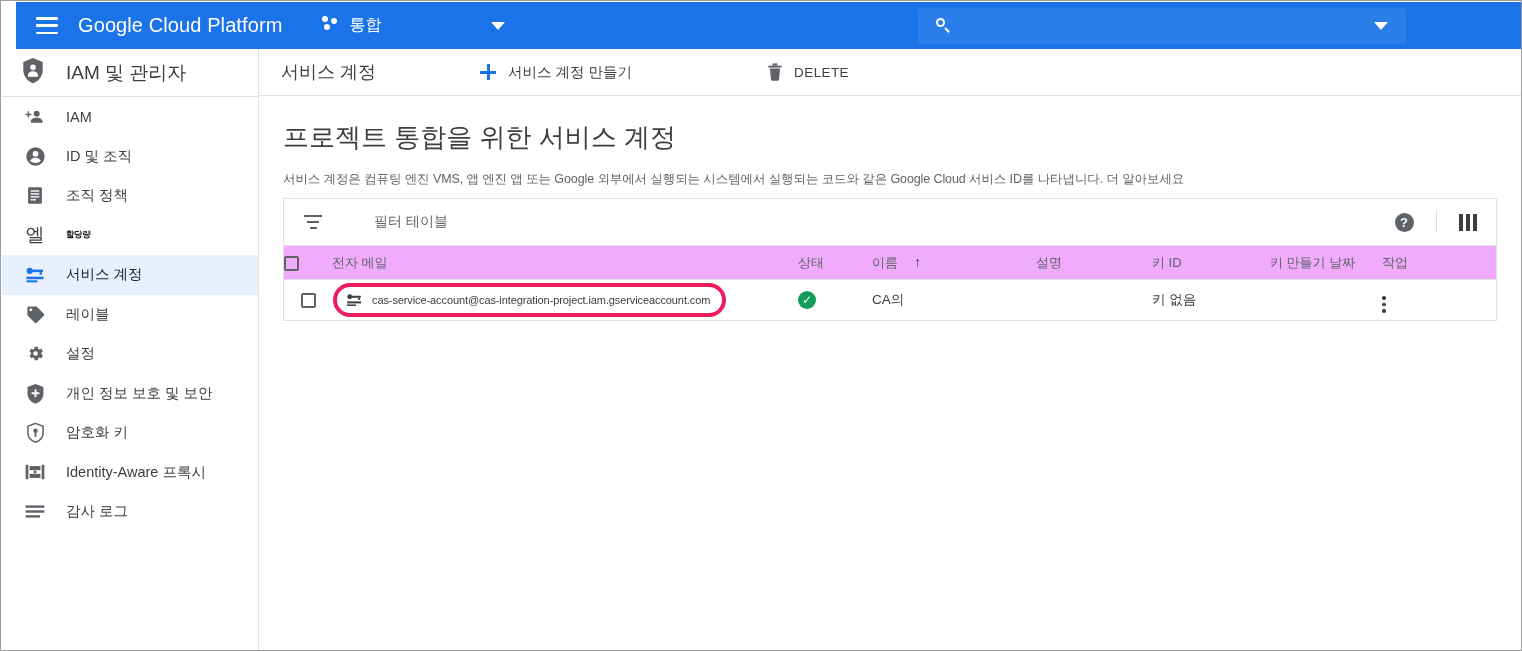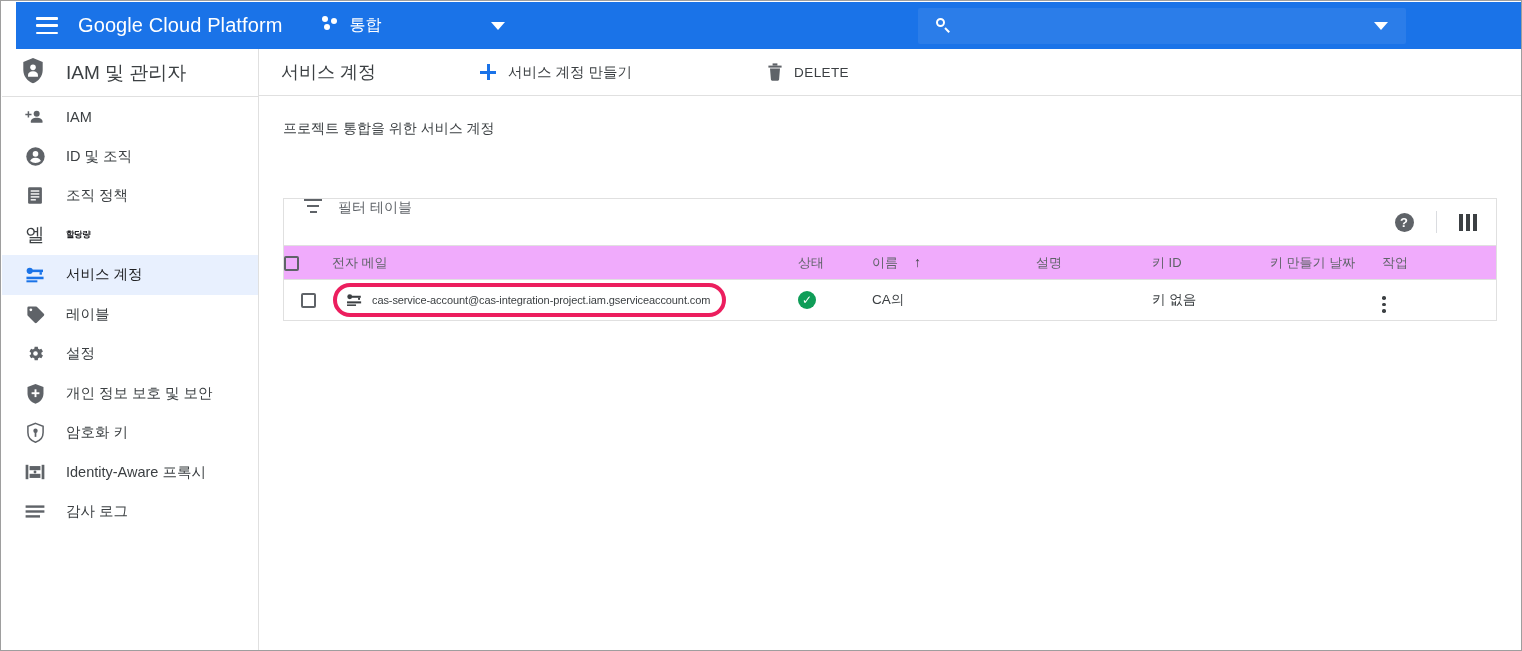--- a/index.html
+++ b/index.html
@@ -260,21 +260,21 @@
     color: #5f6368;
   }
   .tb-btn.delete .tb-label {
     font-size: 13.5px;
     color: #3c4043;
     letter-spacing: 0.4px;
   }
 
   .page-body { padding: 24px 0 0 24px; }
   .page-h1 {
-    font-size: 14px;
+    font-size: 26px;
     color: #3c4043;
     margin: 0 0 16px 0;
     font-weight: 400;
     white-space: nowrap;
   }
   .page-desc {
     font-size: 12.5px;
     color: #5f6368;
     margin: 0;
     white-space: nowrap;
@@ -288,22 +288,24 @@
     top: 149px;
     width: 1214px;
     border: 1px solid #e0e0e0;
     border-bottom: none;
     background: #ffffff;
     box-sizing: border-box;
   }
   .filter-row {
     height: 47px;
     display: flex;
+    align-items: center;
     border-bottom: 1px solid #e0e0e0;
     box-sizing: border-box;
+    gap: 36px;
   }
   .filter-ic {
     margin-left: 20px;
     margin-right: 16px;
     width: 18px;
     height: 14px;
     display: flex;
     flex-direction: column;
     justify-content: space-between;
     align-items: center;
@@ -636,20 +638,21 @@
             <rect x="5.6" y="0.4" width="4.8" height="2.2"></rect>
             <path d="M3 5.4h10l-0.9 11.2a1.2 1.2 0 01-1.2 1.1H5.1a1.2 1.2 0 01-1.2-1.1z"></path>
           </svg>
         </span>
         <span class="tb-label">DELETE</span>
       </div>
     </div>
 
     <div class="page-body">
       <h1 class="page-h1">프로젝트 통합을 위한 서비스 계정</h1>
+      <p class="page-desc">서비스 계정은 컴퓨팅 엔진 VMS, 앱 엔진 앱 또는 Google 외부에서 실행되는 시스템에서 실행되는 코드와 같은 Google Cloud 서비스 ID를 나타냅니다. 더 알아보세요</p>
     </div>
 
     <div class="table-card">
 
       <div class="filter-row">
         <div class="filter-ic">
             <i></i>
             <i></i>
             <i></i>
           </div>

